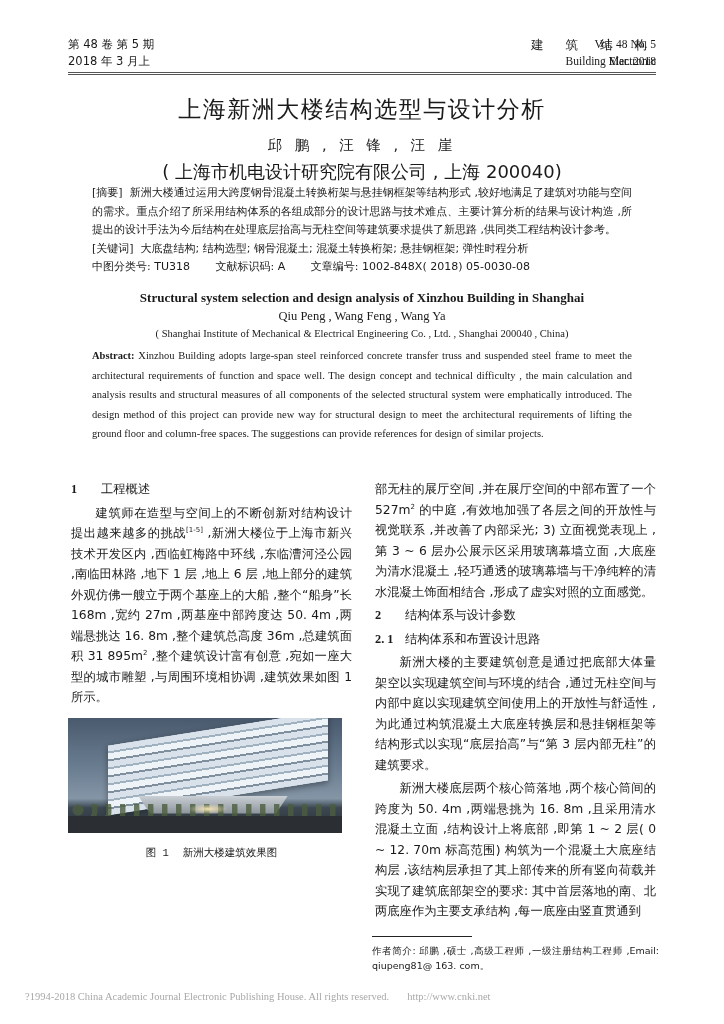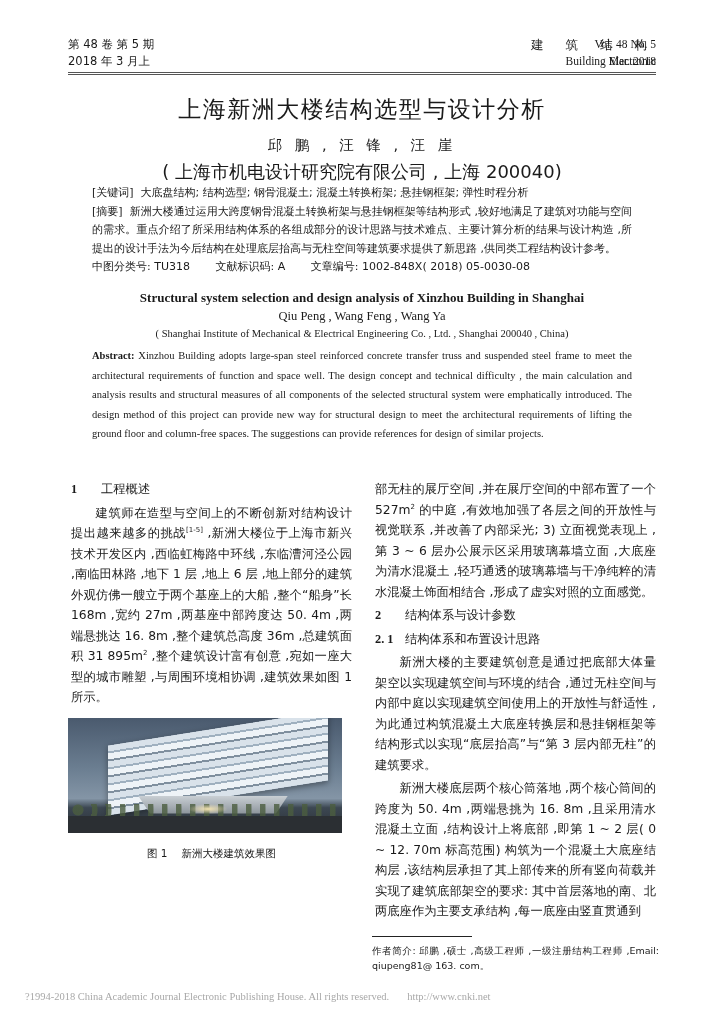--- a/index.html
+++ b/index.html
@@ -38,21 +38,21 @@
          background: linear-gradient(180deg, #4a5a6e 0%, #6c7f92 45%, #8495a6 70%, #3c4752 78%, #2a2f35 100%); }
   .fig .bld { position: absolute; left: 40px; top: 10px; width: 220px; height: 70px;
               background: repeating-linear-gradient(180deg, #d9e2ea 0 6px, #9fb0bf 6px 8px, #eef3f7 8px 14px, #7f8f9e 14px 16px);
               transform: skewY(-9deg); box-shadow: 0 2px 6px rgba(0,0,0,.4); }
   .fig .base { position: absolute; left: 70px; top: 78px; width: 150px; height: 18px;
                background: linear-gradient(180deg, #c9cfd4, #8c949b); clip-path: polygon(0 0,100% 0,92% 100%,8% 100%); }
   .fig .trees { position: absolute; left: 0; right: 0; top: 86px; height: 12px;
                 background: repeating-radial-gradient(circle at 10px 6px, #4b5d3f 0 5px, transparent 6px 14px); opacity: .8; }
   .fig .road { position: absolute; left: 0; right: 0; bottom: 0; height: 17px; background: #2b2f33; }
   .fig .glow { position: absolute; left: 120px; top: 86px; width: 40px; height: 10px; background: radial-gradient(#f3e3b2, transparent 70%); }
-  .cap { text-align: center; font-size: 10.5px; margin: 10px 0 12px 0; }
+  .cap { text-align: center; font-size: 10.5px; margin: 10px 0 12px 0; font-family: Liberation Mono, monospace; }
   .cap .n { margin-right: 14px; }
   .footnote-rule { width: 100px; border-top: 1px solid #222; margin: 14px 0 6px 0; }
   .footnote { font-size: 9.5px; line-height: 15px; }
   .copyright { position: absolute; left: 25px; top: 991px; font-size: 10.5px; color: #a8a8a8; white-space: nowrap; }
   .copyright .url { margin-left: 18px; }
   sup { font-size: 7px; line-height: 0; }
 </style>
 </head>
 <body>
 
@@ -70,22 +70,22 @@
     <div>Mar.  2018</div>
   </div>
 </div>
 <div class="hdr-rule"></div>
 
 <div class="title">上海新洲大楼结构选型与设计分析</div>
 <div class="authors">邱 鹏 , 汪 锋 , 汪 崖</div>
 <div class="affil">( 上海市机电设计研究院有限公司 , 上海 200040)</div>
 
 <div class="abs-cn">
+  <p><span>[摘要]</span>&nbsp;&nbsp;<span>新洲大楼通过运用大跨度钢骨混凝土转换桁架与悬挂钢框架等结构形式 ,较好地满足了建筑对功能与空间的需求。重点介绍了所采用结构体系的各组成部分的设计思路与技术难点、主要计算分析的结果与设计构造 ,所提出的设计手法为今后结构在处理底层抬高与无柱空间等建筑要求提供了新思路 ,供同类工程结构设计参考。</span></p>
   <p><span>[关键词]</span>&nbsp;&nbsp;<span>大底盘结构; 结构选型; 钢骨混凝土; 混凝土转换桁架; 悬挂钢框架; 弹性时程分析</span></p>
-  <p><span>[摘要]</span>&nbsp;&nbsp;<span>新洲大楼通过运用大跨度钢骨混凝土转换桁架与悬挂钢框架等结构形式 ,较好地满足了建筑对功能与空间的需求。重点介绍了所采用结构体系的各组成部分的设计思路与技术难点、主要计算分析的结果与设计构造 ,所提出的设计手法为今后结构在处理底层抬高与无柱空间等建筑要求提供了新思路 ,供同类工程结构设计参考。</span></p>
   <p class="meta">
     <span>中图分类号: TU318</span>
     <span>文献标识码: A</span>
     <span>文章编号: 1002-848X( 2018) 05-0030-08</span>
   </p>
 </div>
 
 <div class="en-title serif">Structural system selection and design analysis of Xinzhou Building in Shanghai</div>
 <div class="en-auth serif">Qiu Peng , Wang Feng , Wang Ya</div>
 <div class="en-affil serif">( Shanghai Institute of Mechanical &amp; Electrical Engineering Co. , Ltd. , Shanghai 200040 , China)</div>

